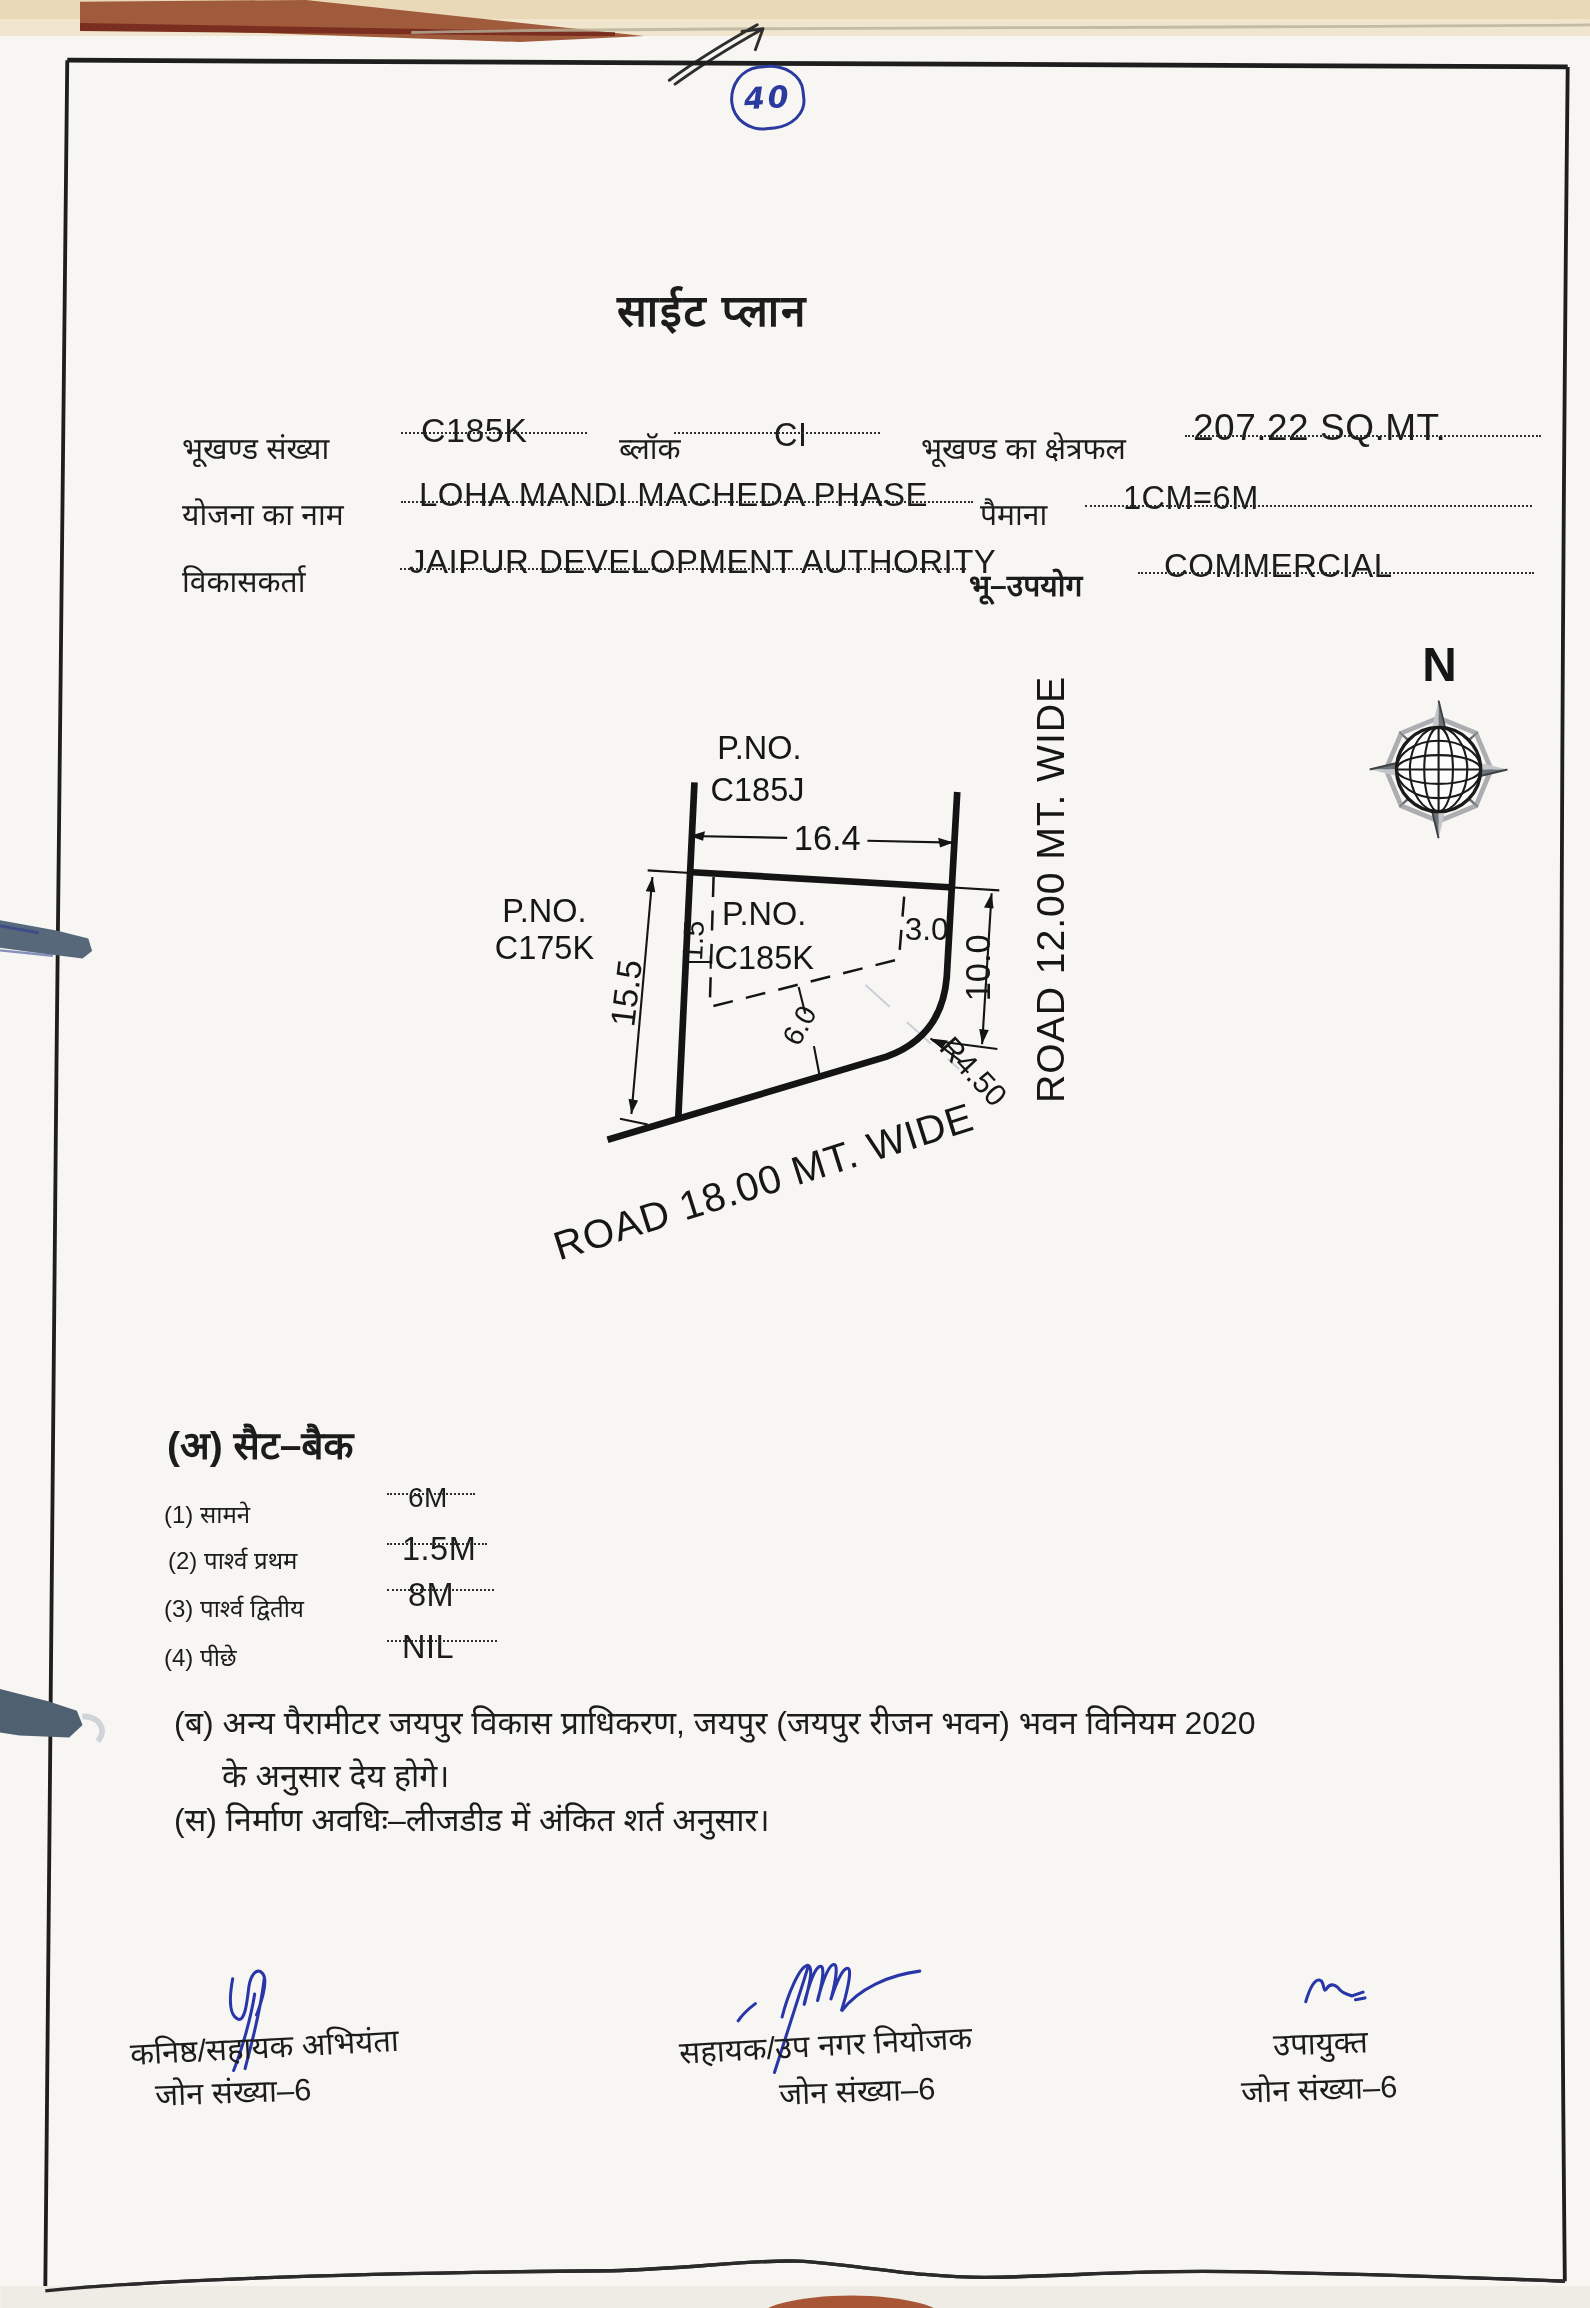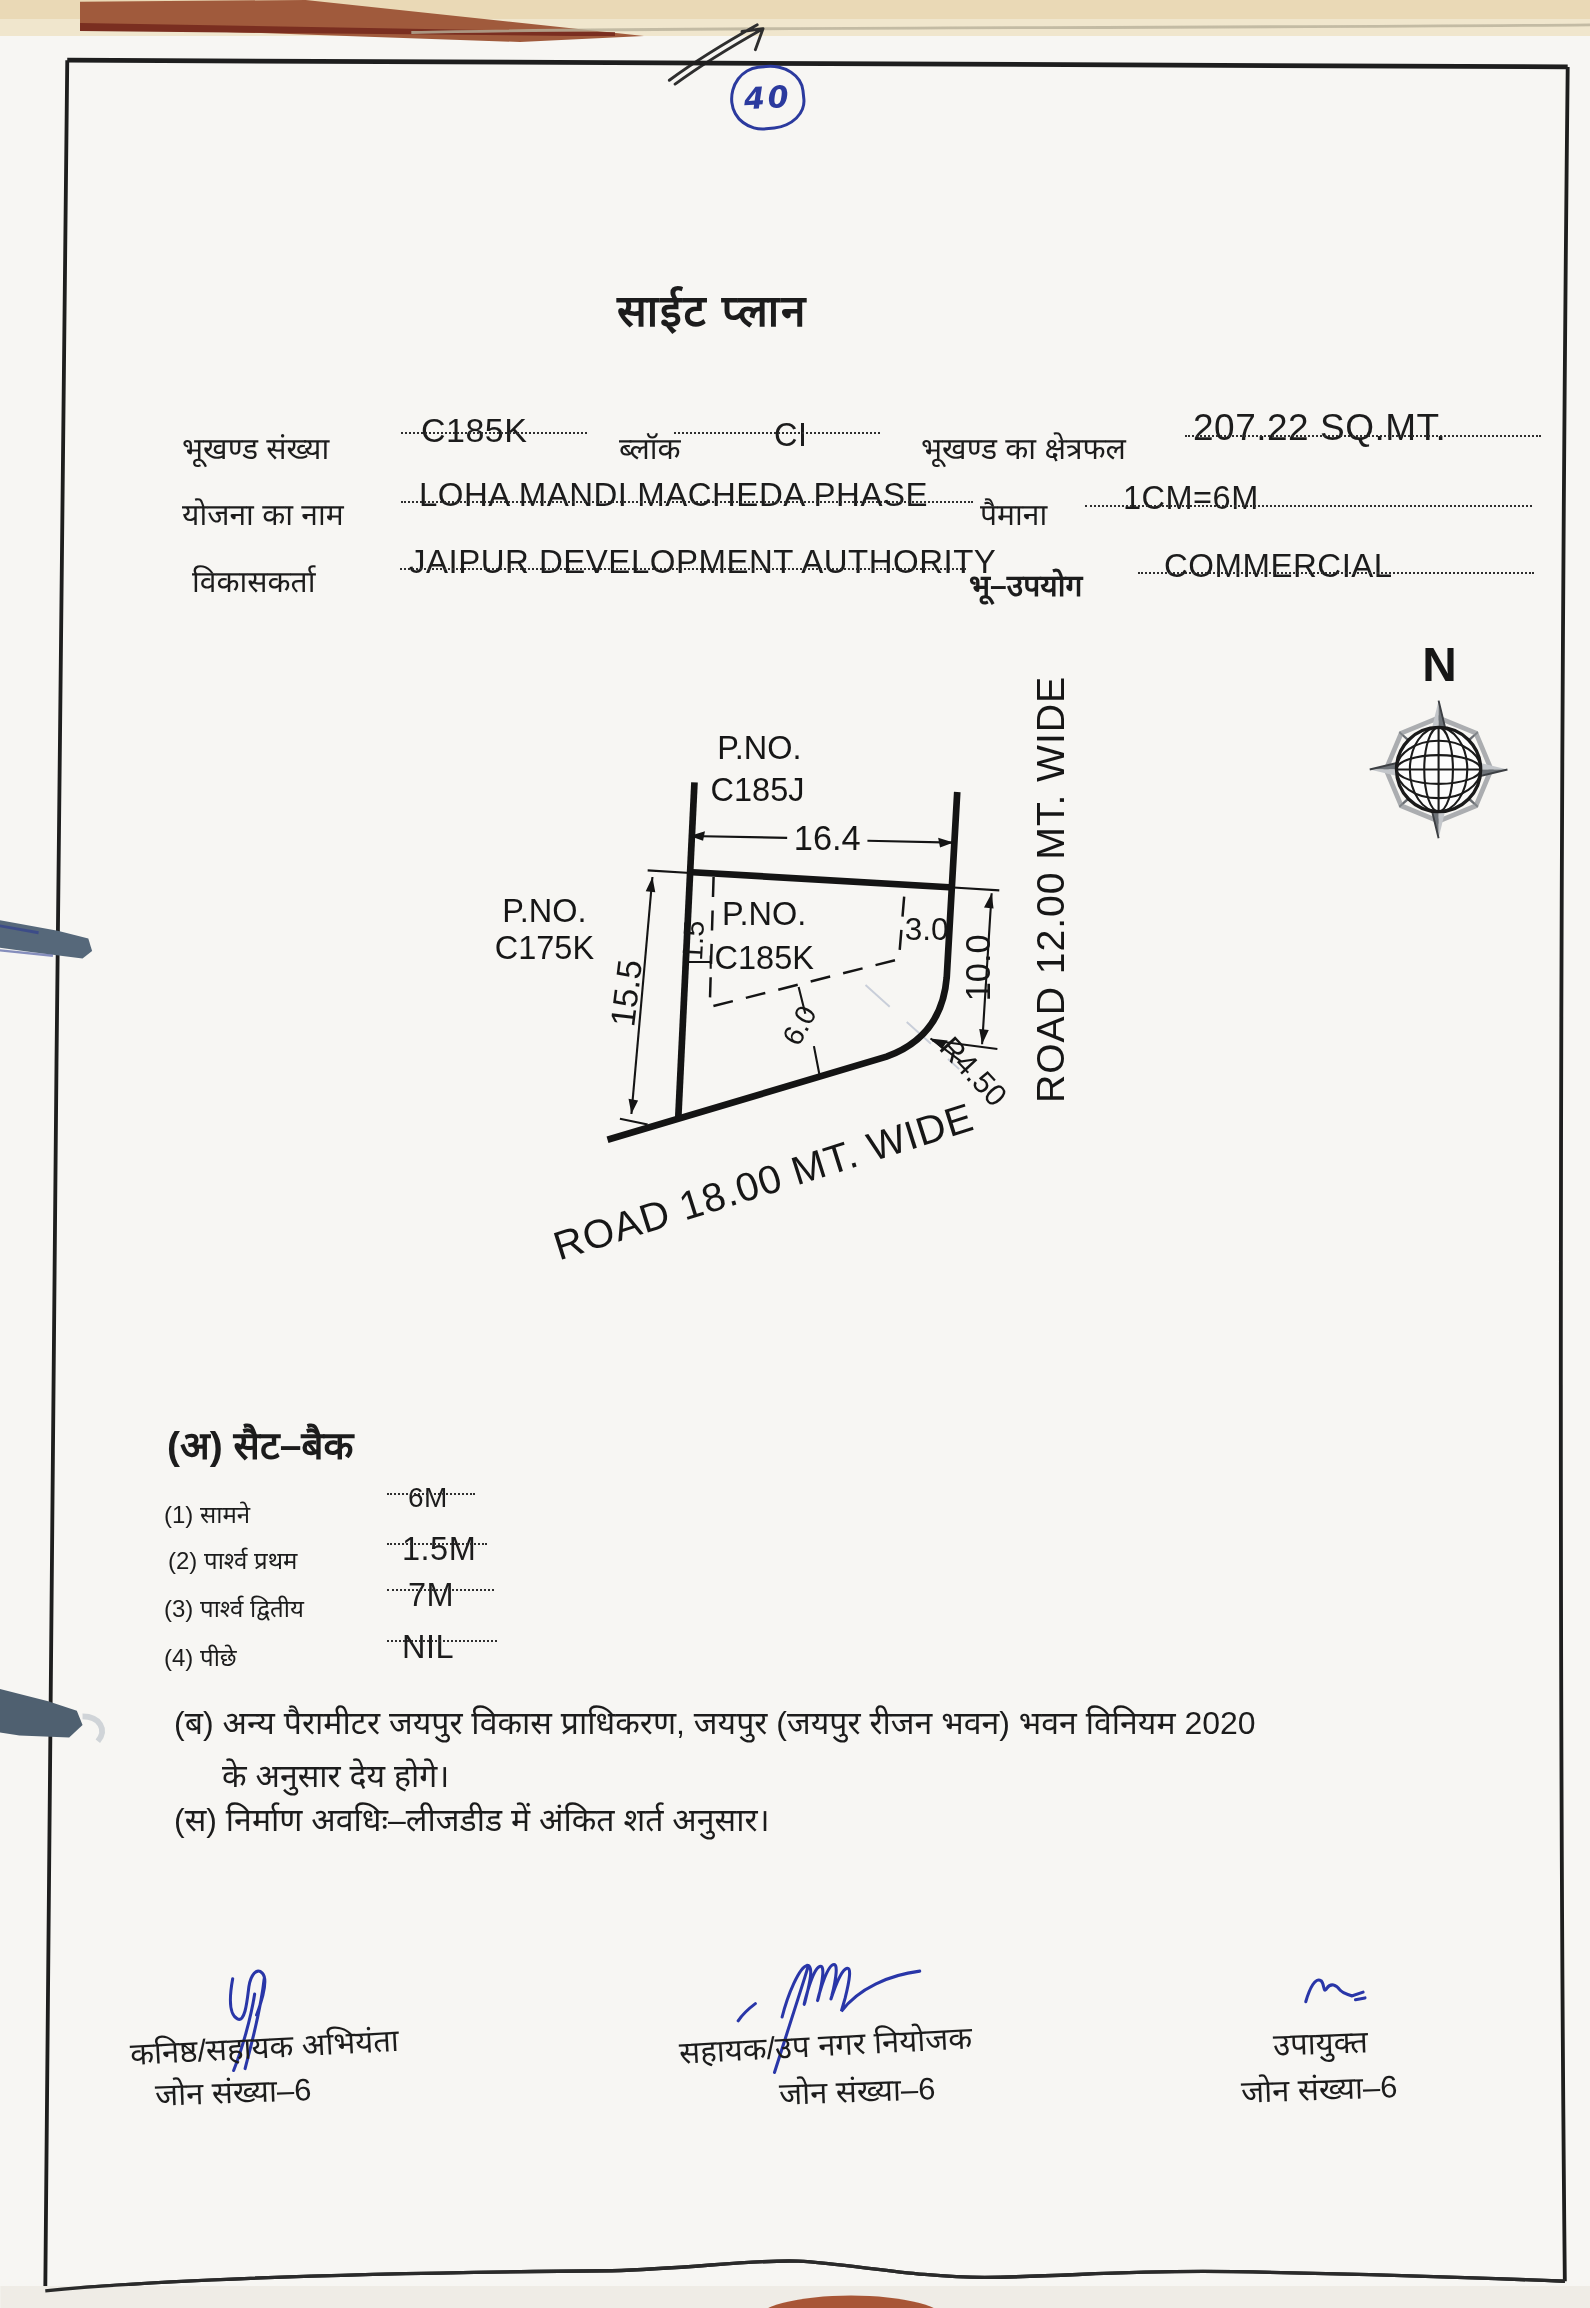--- a/index.html
+++ b/index.html
@@ -77,21 +77,21 @@
   <div class="abs val" style="left:1193px;top:407px;font-size:37px;">207.22 SQ.MT.</div>
   <div class="dots" style="left:1185px;top:435px;width:356px;"></div>
 
   <div class="abs lbl" style="left:182px;top:493px;text-align:center;">योजना का नाम</div>
   <div class="abs val" style="left:419px;top:476px;font-size:33px;">LOHA MANDI MACHEDA PHASE</div>
   <div class="dots" style="left:401px;top:501px;width:572px;"></div>
   <div class="abs lbl" style="left:980px;top:493px;">पैमाना</div>
   <div class="abs val" style="left:1123px;top:480px;font-size:32.5px;">1CM=6M</div>
   <div class="dots" style="left:1085px;top:505px;width:447px;"></div>
 
-  <div class="abs lbl" style="left:192px;top:560px;text-align:right;">विकासकर्ता</div>
+  <div class="abs lbl" style="left:182px;top:560px;text-align:right;">विकासकर्ता</div>
   <div class="abs val" style="left:409px;top:543px;font-size:33px;">JAIPUR DEVELOPMENT AUTHORITY</div>
   <div class="dots" style="left:400px;top:568px;width:566px;"></div>
   <div class="abs lbl" style="left:969px;top:564px;font-weight:bold;">भू–उपयोग</div>
   <div class="abs val" style="left:1164px;top:547px;font-size:33px;">COMMERCIAL</div>
   <div class="dots" style="left:1138px;top:572px;width:396px;"></div>
 
   <svg class="abs" style="left:468px;top:593px;" width="688" height="698" viewBox="490 620 720 730">
     <g stroke="#141414" fill="none">
 
       <path d="M906,1030 L1004,1118" stroke="#aab4c8" stroke-width="2" stroke-dasharray="34 24" opacity=".6"></path>
@@ -173,21 +173,21 @@
 
   <div class="abs setlbl" style="left:164px;top:1497px;">(1) सामने</div>
   <div class="abs val" style="left:408px;top:1482px;font-size:28px;">6M</div>
   <div class="dots" style="left:387px;top:1493px;width:88px;"></div>
 
   <div class="abs setlbl" style="left:168px;top:1543px;">(2) पार्श्व प्रथम</div>
   <div class="abs val" style="left:402px;top:1531px;font-size:32.5px;text-align:center;">1.5M</div>
   <div class="dots" style="left:387px;top:1543px;width:100px;"></div>
 
   <div class="abs setlbl" style="left:164px;top:1591px;">(3) पार्श्व द्वितीय</div>
-  <div class="abs val" style="left:408px;top:1577px;font-size:32.5px;">7M</div>
+  <div class="abs val" style="left:408px;top:1577px;font-size:32.5px;">8M</div>
   <div class="dots" style="left:387px;top:1589px;width:107px;"></div>
 
   <div class="abs setlbl" style="left:164px;top:1640px;">(4) पीछे</div>
   <div class="abs val" style="left:402px;top:1629px;font-size:32.5px;">NIL</div>
   <div class="dots" style="left:387px;top:1640px;width:110px;"></div>
 
   <div class="abs para" style="left:174px;top:1700px;">(ब) अन्य पैरामीटर जयपुर विकास प्राधिकरण, जयपुर (जयपुर रीजन भवन) भवन विनियम 2020</div>
   <div class="abs para" style="left:222px;top:1753px;">के अनुसार देय होगे।</div>
   <div class="abs para" style="left:174px;top:1797px;">(स) निर्माण अवधिः–लीजडीड में अंकित शर्त अनुसार।</div>
 

